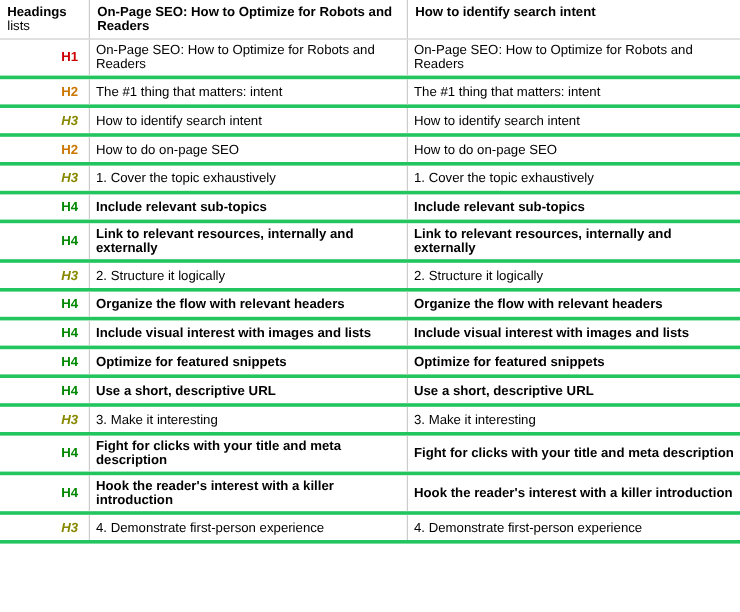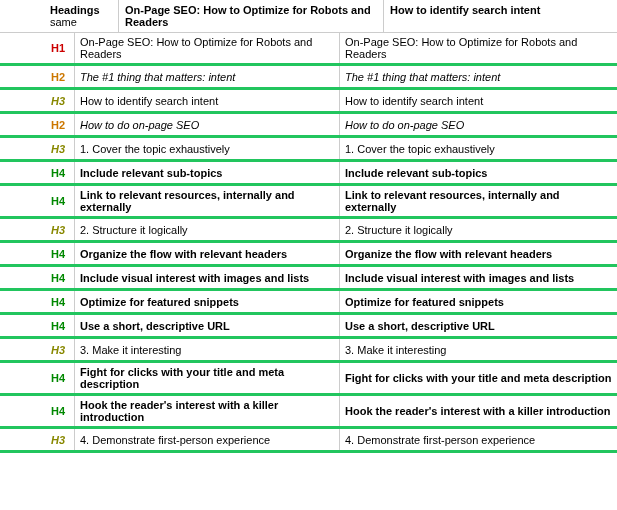--- a/index.html
+++ b/index.html
@@ -11,21 +11,20 @@
       min-height: 510px;
     }
 
     .page-wrapper {
       position: relative;
     }
 
     .page-top {
       display: flex;
       border-bottom: 1px solid #ccc;
-      padding-left: 44px;
     }
 
     .col-label {
       width: 75px;
       min-width: 75px;
       padding: 4px 6px;
       font-weight: bold;
       font-size: 11px;
       border-right: 1px solid #ccc;
       display: flex;
@@ -93,33 +92,33 @@
 
     .heading-right-text {
       flex: 1;
       padding: 3px 5px;
       font-size: 11px;
       display: flex;
       align-items: center;
     }
 
     .text-h1 { font-size: 11px; }
-    .text-h2 { font-size: 11px; font-style: italic; }
+    .text-h2 { font-size: 11px; }
     .text-h3 { font-size: 11px; }
     .text-h4 { font-size: 11px; font-weight: bold; }
   </style>
 </head>
 <body>
 
 <div class="page-wrapper">
 
   <div class="page-top">
     <div class="col-label">
       <span style="font-weight:bold;">Headings</span>
-      <span class="same">same</span>
+      <span class="same">lists</span>
     </div>
     <div class="col-left-content">On-Page SEO: How to Optimize for Robots and Readers</div>
     <div class="col-right-content">How to identify search intent</div>
   </div>
 
   <div id="rows-container">
       <div class="heading-row">
         <div class="heading-level-col">
           <span class="heading-badge badge-h1">H1</span>
         </div>

